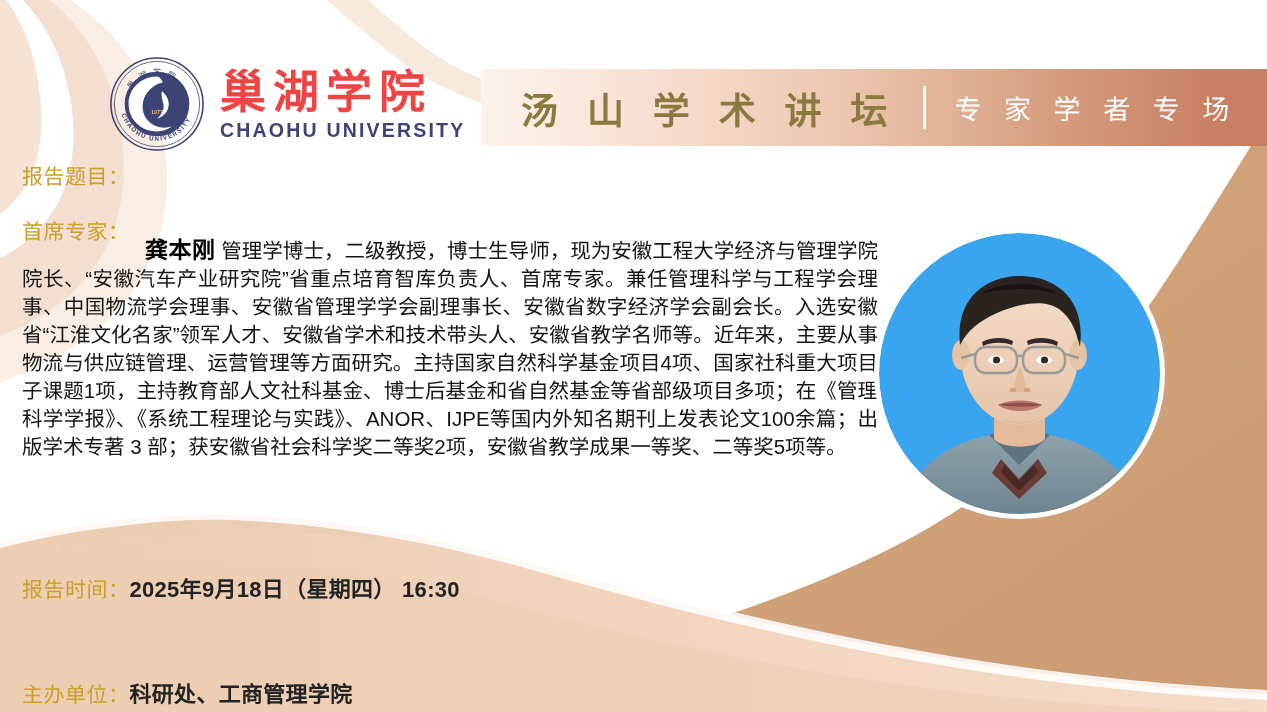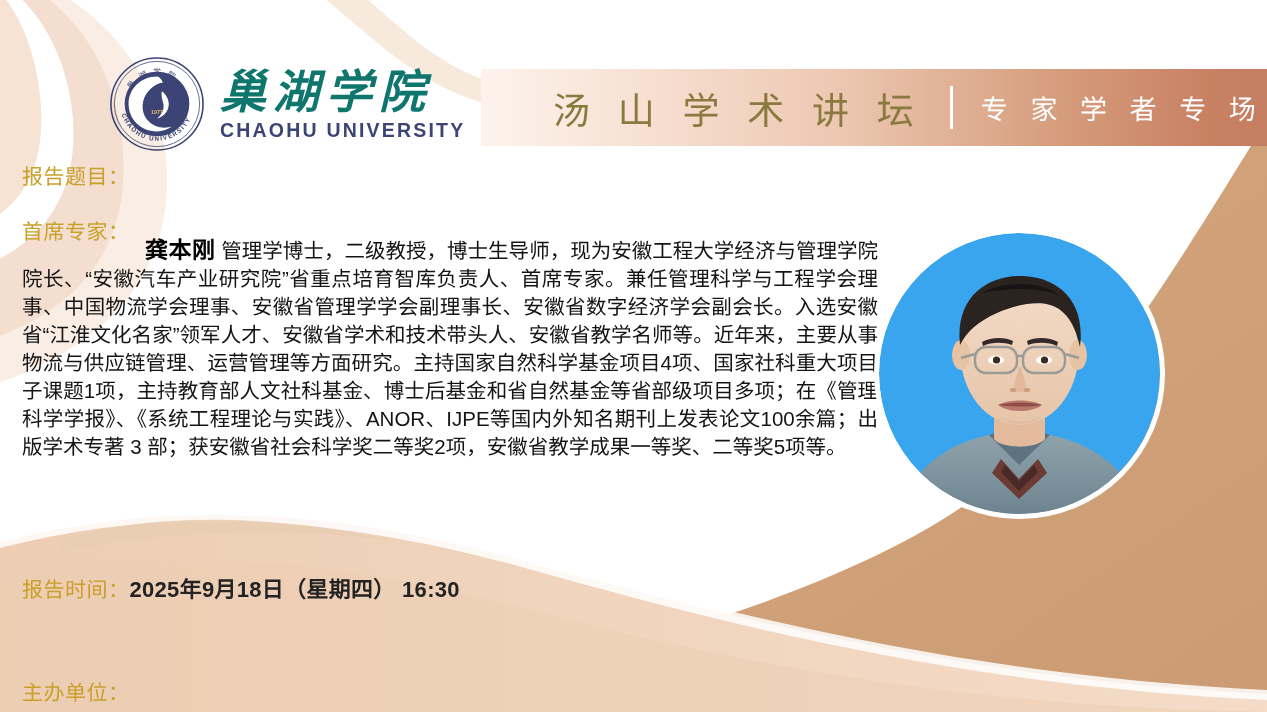--- a/index.html
+++ b/index.html
@@ -60,25 +60,24 @@
     flex-direction: column;
     align-items: flex-start;
     justify-content: center;
     padding-top: 2px;
   }
 
   #logo-cn {
     font-family: "DejaVu Serif", "Liberation Serif", serif;
     font-size: 46px;
     font-weight: 700;
-    color: #0f766e;
+    color: #ef4444;
     letter-spacing: 7px;
     line-height: 1.05;
     white-space: nowrap;
-    font-style: italic;
   }
 
   #logo-en {
     font-family: "Liberation Sans", sans-serif;
     font-size: 19.5px;
     font-weight: 700;
     color: #3b4474;
     letter-spacing: 2.2px;
     margin-top: 3px;
     white-space: nowrap;
@@ -99,24 +98,24 @@
         #c98164 92%,
         #c57e61 100%);
     display: flex;
     align-items: center;
     z-index: 4;
   }
 
   #banner-title {
     font-family: "DejaVu Sans", "Liberation Sans", sans-serif;
     font-size: 37px;
-    font-weight: 400;
+    font-weight: 700;
     color: #8a7a3f;
     letter-spacing: 8px;
-    margin-left: 72px;
+    margin-left: 40px;
     white-space: nowrap;
   }
 
   #banner-divider {
     width: 3px;
     height: 43px;
     background: #ffffff;
     margin-left: 28px;
     margin-right: 28px;
     flex: 0 0 auto;
@@ -332,20 +331,21 @@
     </div>
 
     <div id="row-time">
       <span class="label">报告时间：</span>
       <span class="value-strong">2025年9月18日（星期四） 16:30</span>
     </div>
 
 
     <div id="row-host">
       <span class="label">主办单位：</span>
+      <span class="value-strong">科研处、工商管理学院</span>
     </div>
   </div>
 
   <div id="portrait">
     <svg width="281" height="281" viewBox="0 0 281 281" aria-hidden="true">
       <defs>
         <clipPath id="pClip">
             <circle cx="140.5" cy="140.5" r="140.5"></circle>
           </clipPath>
         <linearGradient id="shirtG" x1="0" y1="0" x2="0" y2="1">

